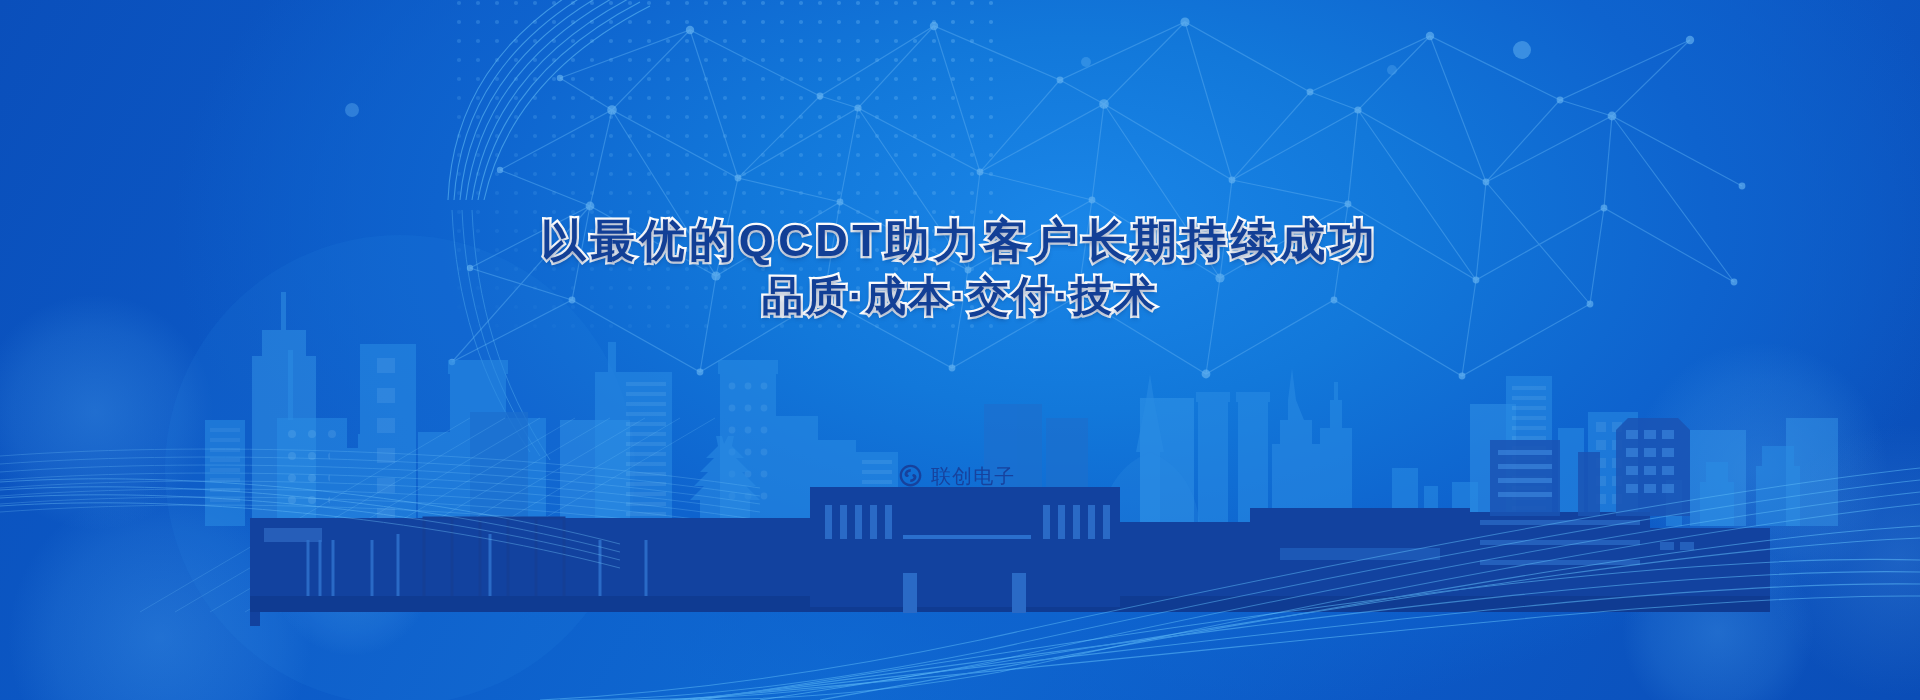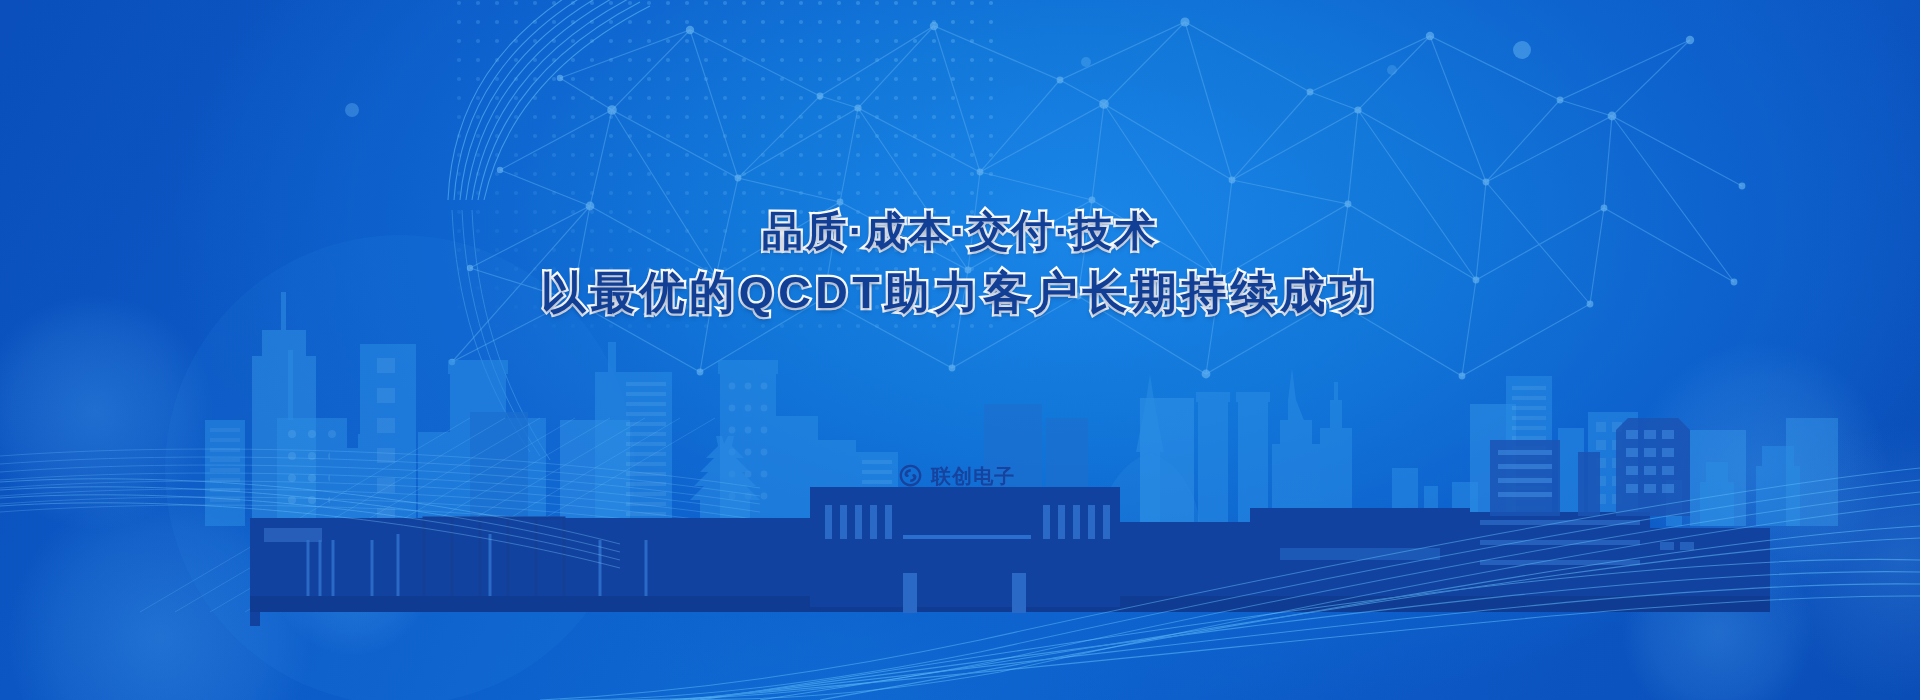--- a/index.html
+++ b/index.html
@@ -42,21 +42,21 @@
 
   
   #logo{
     position:absolute;
     left:898px; top:463px;
     display:flex; align-items:center; gap:8px;
     z-index:35;
   }
   #logo .mark{ width:25px; height:25px; display:block; }
   #logo .wordmark{
-    font-size:20px; font-weight:bold;
+    font-size:20px; font-weight:normal;
     color:#17429d; letter-spacing:.055em;
     line-height:1;
   }
 </style>
 </head>
 <body>
 
 <div id="banner">
 
   <div class="layer">
@@ -539,22 +539,22 @@
       <g fill="none" stroke="#73c6fa" stroke-width=".95" opacity=".40">
         <path d="M0 482 C180 470 420 492 620 544"></path>
         <path d="M0 490 C180 478 420 500 620 552"></path>
         <path d="M0 498 C180 486 420 508 620 560"></path>
         <path d="M0 506 C180 494 420 516 620 568"></path>
       </g>
     </svg>
   </div>
 
   <div id="headline">
+    <div class="line l2">以最优的QCDT助力客户长期持续成功</div>
     <div class="line l1">品质·成本·交付·技术</div>
-    <div class="line l2">以最优的QCDT助力客户长期持续成功</div>
   </div>
 
   <div id="logo">
     <span class="mark">
       <svg class="mark" viewBox="0 0 40 40" aria-hidden="true">
         <path d="M20 3 A17 17 0 1 0 20 37 A17 17 0 1 0 20 3 Z
                  M20 7.5 A12.5 12.5 0 1 1 20 32.5 A12.5 12.5 0 1 1 20 7.5 Z" fill="#17429d" fill-rule="evenodd" opacity="0"></path>
         <path d="M20 2.6 C10.4 2.6 2.6 10.4 2.6 20 C2.6 29.6 10.4 37.4 20 37.4
                  C29.6 37.4 37.4 29.6 37.4 20 C37.4 10.4 29.6 2.6 20 2.6 Z
                  M20 6.4 C27.5 6.4 33.6 12.5 33.6 20 C33.6 27.5 27.5 33.6 20 33.6

